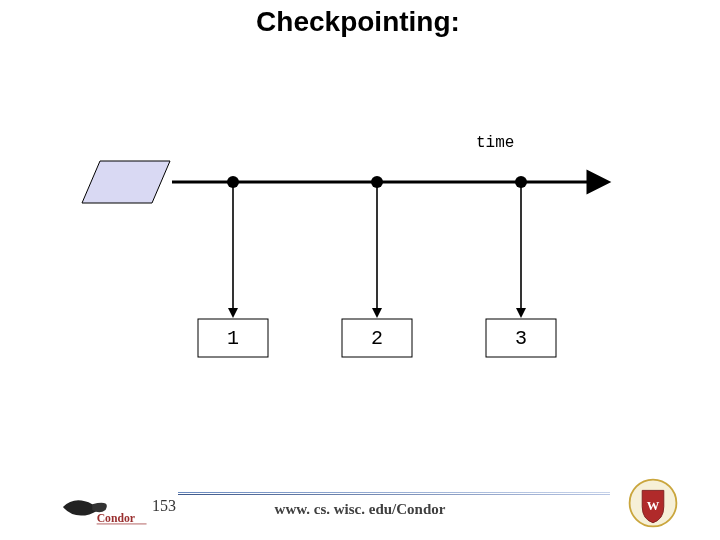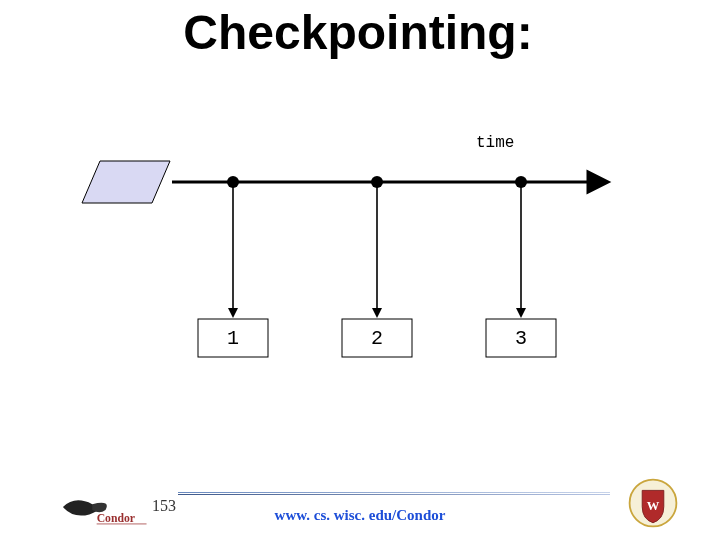--- a/index.html
+++ b/index.html
@@ -18,21 +18,21 @@
     width: 720px;
     height: 540px;
   }
   .title {
     position: absolute;
     top: 6px;
     left: 0;
     width: 716px;
     text-align: center;
     font-weight: 700;
-    font-size: 48px;
+    font-size: 28px;
     line-height: 1.12;
     color: #000;
   }
   .time-label {
     position: absolute;
     top: 134px;
     left: 476px;
     font-size: 16px;
     font-family: "Courier New", Courier, monospace;
     font-weight: 500;
@@ -79,26 +79,26 @@
     left: 152px;
     bottom: 25px;
     font-family: Georgia, serif;
     font-size: 16px;
     color: #333;
   }
   .footer-url {
     position: absolute;
     left: 0;
     width: 720px;
-    bottom: 16px;
+    bottom: 22px;
     text-align: center;
     font-family: Georgia, "Times New Roman", serif;
     font-size: 15px;
     font-weight: 600;
-    color: #1d4ed8;
+    color: #404040;
   }
   .footer-rule {
     position: absolute;
     left: 178px;
     right: 110px;
     bottom: 44px;
     height: 4px;
   }
   .footer-rule::before {
     content: "";

